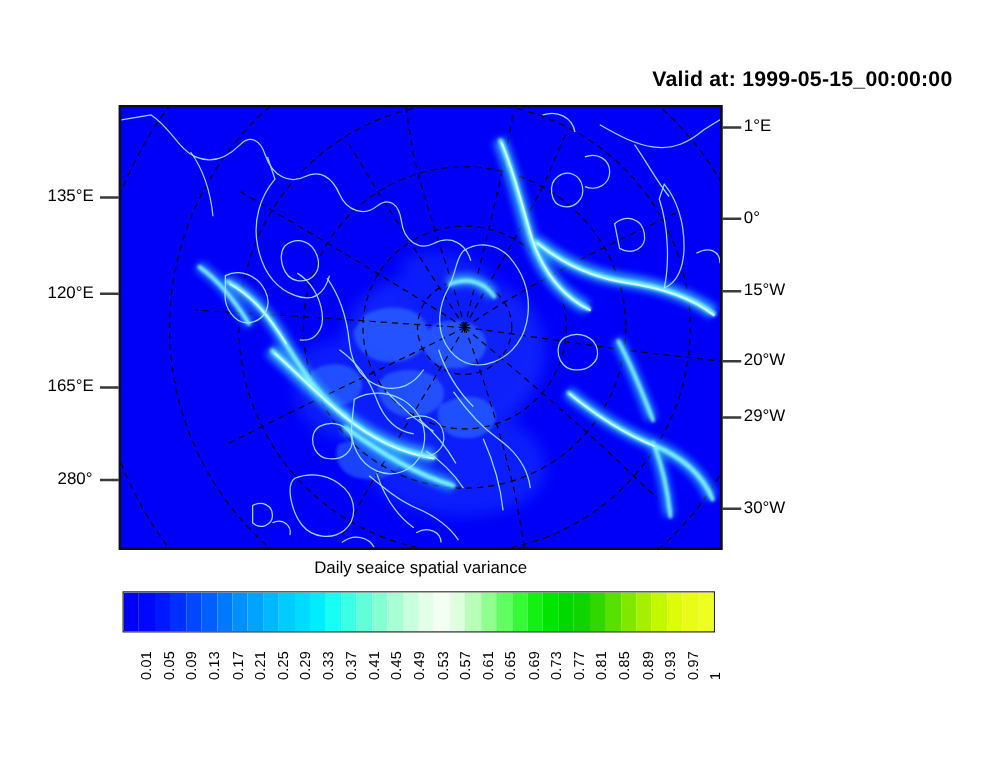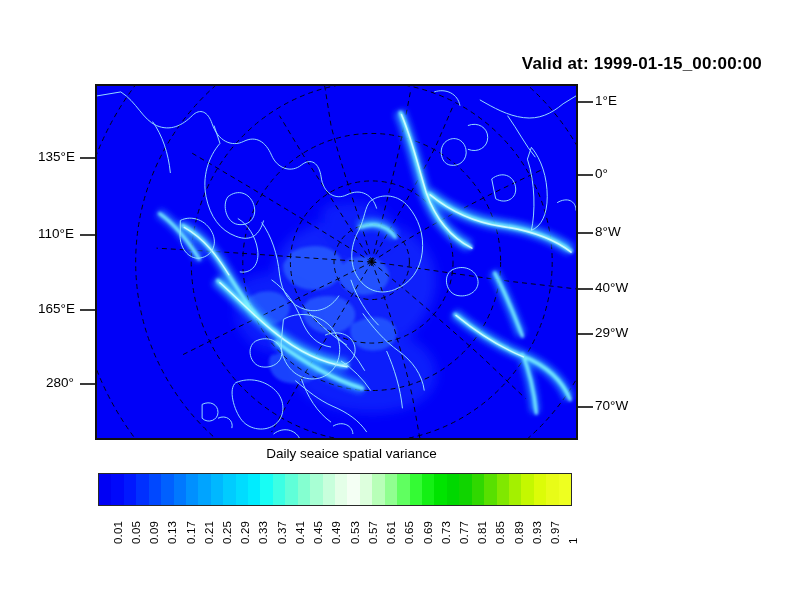--- a/index.html
+++ b/index.html
@@ -16,42 +16,42 @@
     position:absolute; left:95px; top:84px; width:483px; height:356px;
     box-sizing:border-box; border:2px solid #101010;
     background:#0000f8; overflow:hidden;
   }
   #mapsvg{position:absolute;left:0;top:0;width:100%;height:100%;display:block;}
 
   .axlabel{position:absolute;font-size:13.5px;white-space:nowrap;line-height:1;}
   .tick{position:absolute;background:#3a3a3a;height:1.5px;}
 
   #caption{
-    position:absolute; left:110px; top:446px; width:483px;
+    position:absolute; left:95px; top:446px; width:483px;
     text-align:center; font-size:13.5px;
   }
 
   #cbar{
     position:absolute; left:98px; top:473px; width:474px; height:33px;
     box-sizing:border-box; border:1px solid #2a2a2a; overflow:hidden;
     display:flex;
   }
   #cbar span{flex:1 1 0;height:100%;display:block;}
 
   #cbarticks{position:absolute;left:98px;top:508px;width:474px;height:70px;}
   .cbtick{
     position:absolute; top:0; font-size:11.5px;
     transform:rotate(-90deg); transform-origin:left top;
     white-space:nowrap; letter-spacing:0.2px;
   }
 </style>
 </head>
 <body>
 
-<div id="title">Valid at: 1999-01-15_00:00:00</div>
+<div id="title">Valid at: 1999-05-15_00:00:00</div>
 
 <div id="plot">
   <svg id="mapsvg" viewBox="0 0 483 356" preserveAspectRatio="none">
     <defs>
 
       <radialGradient id="halo" cx="50%" cy="50%" r="50%">
         <stop offset="0%" stop-color="#35c8ff" stop-opacity="0.85"></stop>
         <stop offset="45%" stop-color="#1c7cff" stop-opacity="0.45"></stop>
         <stop offset="100%" stop-color="#0030ff" stop-opacity="0"></stop>
       </radialGradient>
@@ -223,36 +223,36 @@
     </g>
 
     <g>
       <path d="M273,178 L281,178 M277,174 L277,182" stroke="#000000" stroke-width="1"></path>
     </g>
   </svg>
 </div>
 
 <div>
   <div class="axlabel" style="left:38px;  top:150px;">135°E</div>
-  <div class="axlabel" style="left:38px;  top:227px;">110°E</div>
+  <div class="axlabel" style="left:38px;  top:227px;">120°E</div>
   <div class="axlabel" style="left:38px;  top:302px;text-align:right;">165°E</div>
   <div class="axlabel" style="left:46px;  top:376px;">280°</div>
   <div class="tick" style="left:80px; top:157px; width:15px;"></div>
   <div class="tick" style="left:80px; top:234px; width:15px;"></div>
   <div class="tick" style="left:80px; top:309px; width:15px;"></div>
   <div class="tick" style="left:80px; top:383px; width:15px;"></div>
 </div>
 
 <div>
   <div class="axlabel" style="left:595px; top:94px;">1°E</div>
   <div class="axlabel" style="left:595px; top:167px;">0°</div>
-  <div class="axlabel" style="left:595px; top:225px;">8°W</div>
-  <div class="axlabel" style="left:595px; top:281px;">40°W</div>
+  <div class="axlabel" style="left:595px; top:225px;">15°W</div>
+  <div class="axlabel" style="left:595px; top:281px;">20°W</div>
   <div class="axlabel" style="left:595px; top:326px;">29°W</div>
-  <div class="axlabel" style="left:595px; top:399px;">70°W</div>
+  <div class="axlabel" style="left:595px; top:399px;">30°W</div>
   <div class="tick" style="left:578px; top:101px; width:15px;"></div>
   <div class="tick" style="left:578px; top:174px; width:15px;"></div>
   <div class="tick" style="left:578px; top:232px; width:15px;"></div>
   <div class="tick" style="left:578px; top:288px; width:15px;"></div>
   <div class="tick" style="left:578px; top:333px; width:15px;"></div>
   <div class="tick" style="left:578px; top:406px; width:15px;"></div>
 </div>
 
 <div id="caption">Daily seaice spatial variance</div>
 

